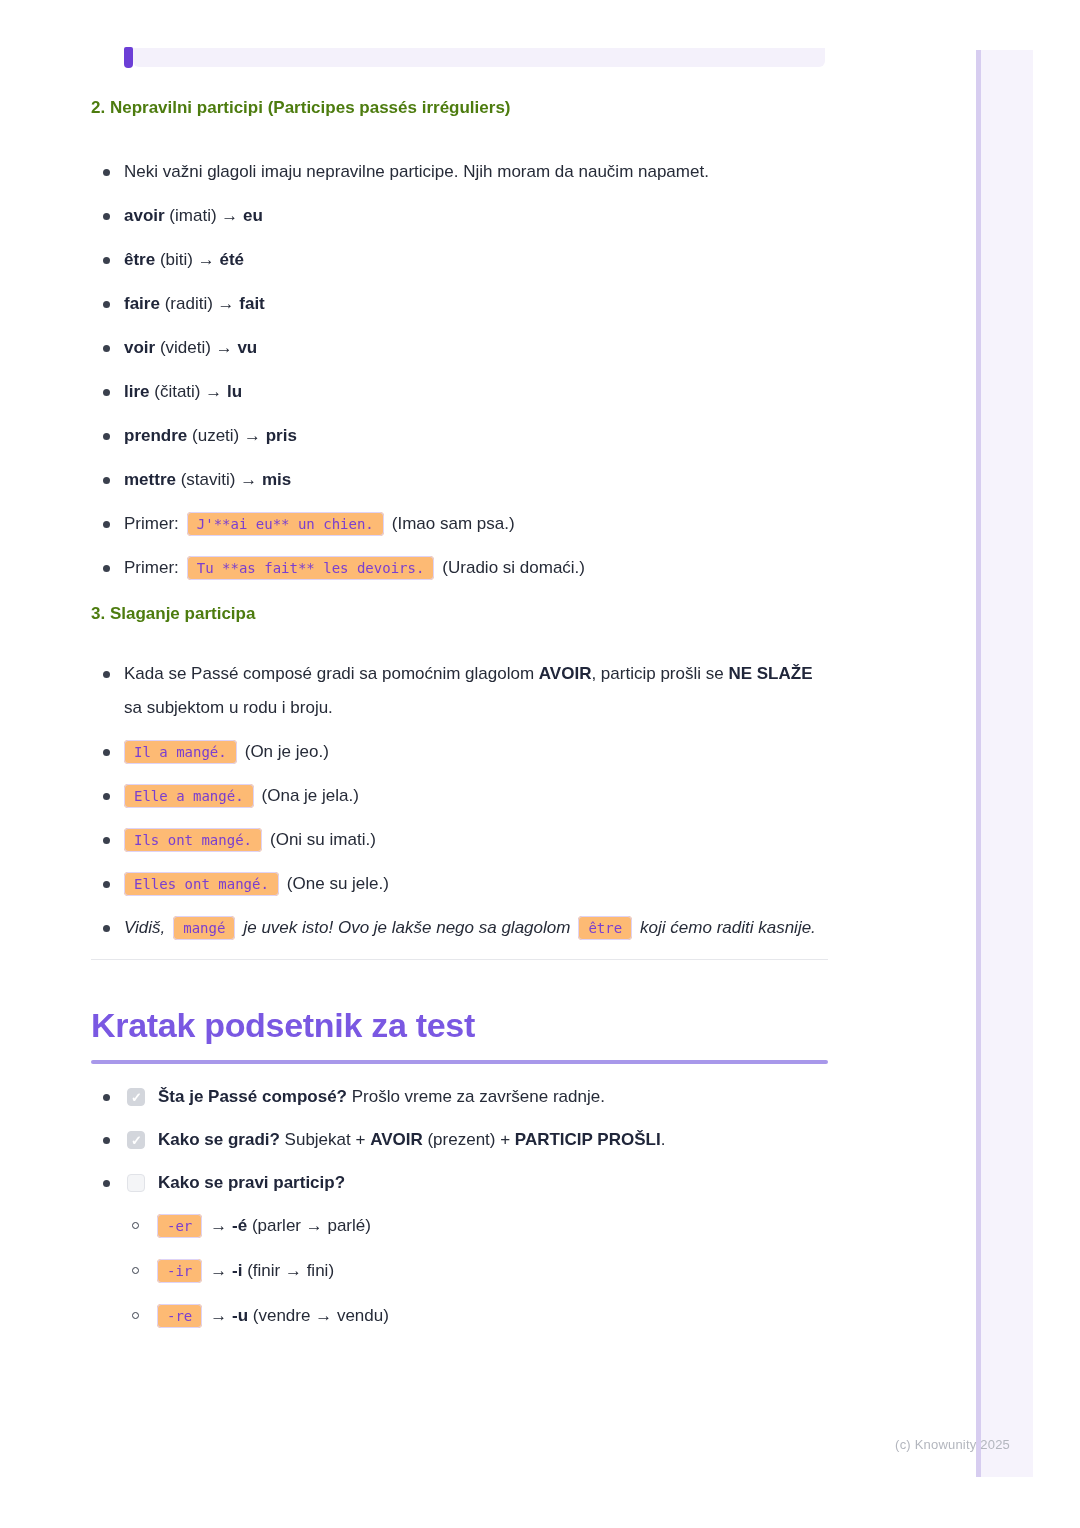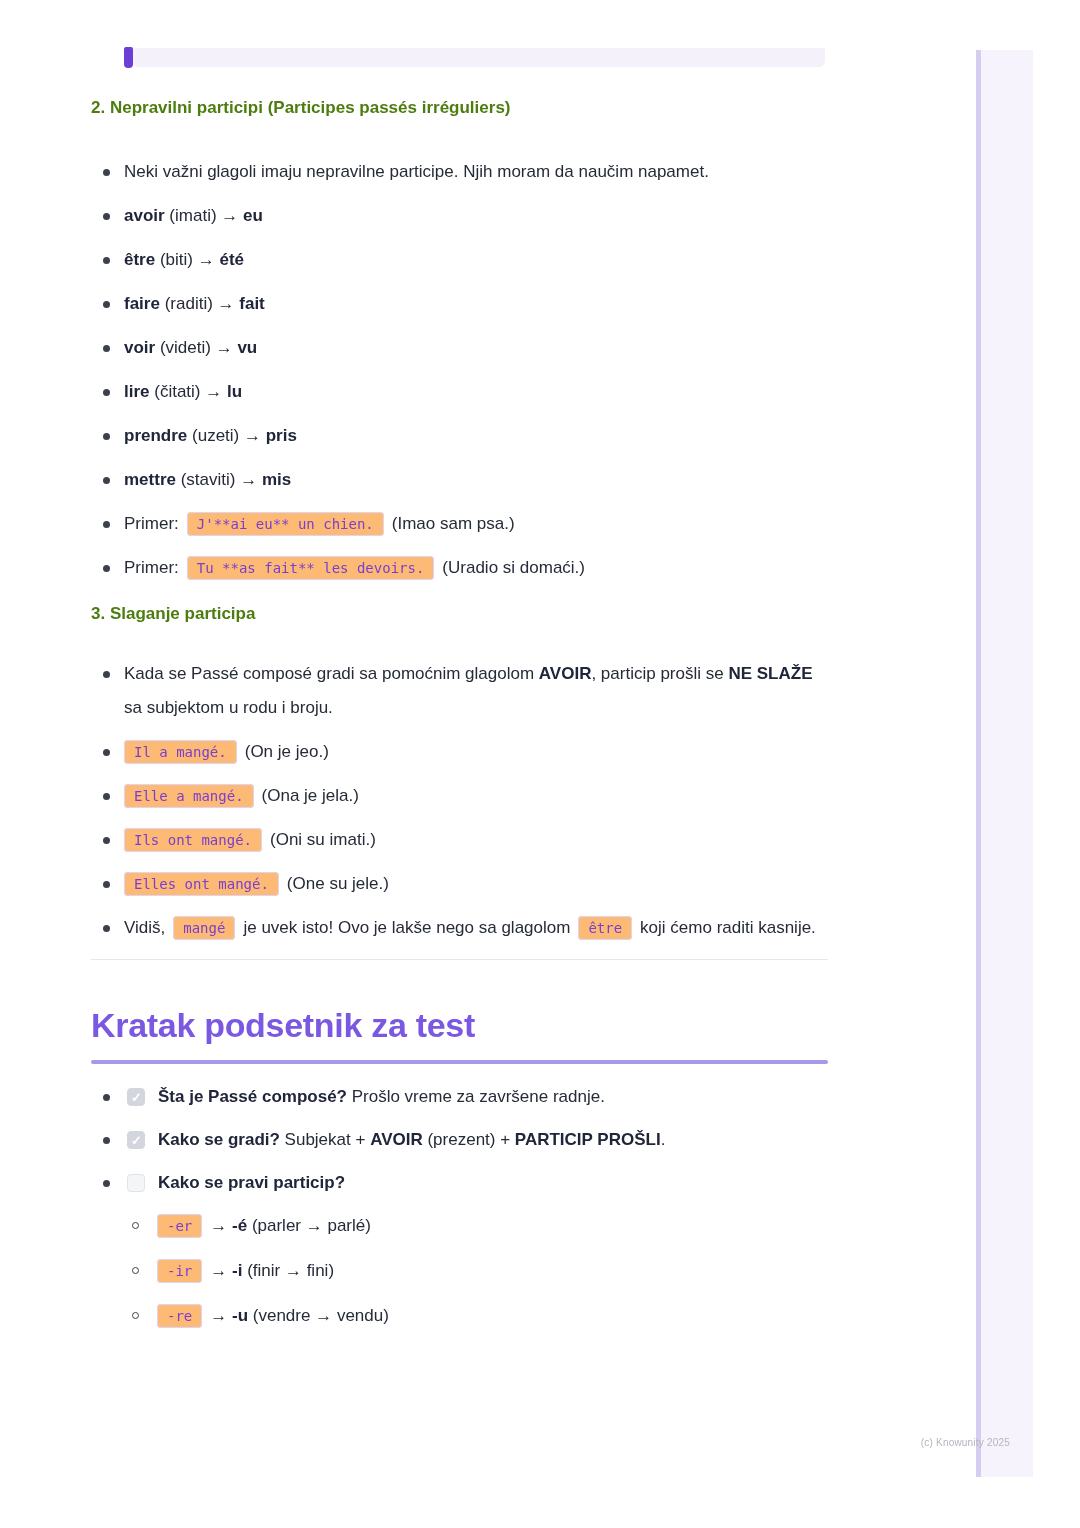--- a/index.html
+++ b/index.html
@@ -18,21 +18,21 @@
     background: #f4f1fb; border-radius: 0 0 6px 6px; }
 
   .content { position: absolute; left: 91px; top: 95px; width: 737px; z-index: 2; }
 
   h3.sec { font-size: 17px; font-weight: 700; color: #4d7c0f; line-height: 26px; margin: 0 0 34px 0; }
   h3.sec2 { margin-top: 16px; margin-bottom: 30px; }
 
   .li { position: relative; padding-left: 33px; line-height: 34px; margin-bottom: 10px; }
   .dot { position: absolute; left: 12px; top: 14px; width: 7px; height: 7px; border-radius: 50%; background: #3a404d; }
   .b { font-weight: 700; color: #20263a; }
-  .italic-note > .txt { }
+  .italic-note > .txt { font-style: italic; }
 
   .chip { font-family: "DejaVu Sans Mono", monospace; font-size: 14px; color: #7a3fd0;
     background: #fdba74; border: 1px solid #ded3f6; border-radius: 4px;
     padding: 3px 9px; margin: 0 8px; white-space: nowrap; }
   .chip.first { margin-left: 0; }
 
   hr.divider { border: none; border-top: 1px solid #e6e7eb; margin: 14px 0 0 0; }
 
   h1.reminder { font-size: 34px; font-weight: 700; color: #7a58e2; line-height: 42px;
     margin-top: 44px; letter-spacing: -0.3px; }
@@ -45,21 +45,21 @@
     background: #f4f5f7; border: 1px solid #e1e3e8; }
   .checkbox.checked { background: #d3d6dc; border-color: #d3d6dc; }
   .checkbox.checked::after { content: "✓"; position: absolute; left: 3px; top: -7px;
     color: #ffffff; font-size: 13px; font-weight: 700; line-height: 18px; top: 0; }
 
   .rules { margin-top: 2px; }
   .rl { position: relative; padding-left: 66px; line-height: 34px; margin-bottom: 11px; }
   .ring { position: absolute; left: 41px; top: 13px; width: 7px; height: 7px; border-radius: 50%;
     border: 1.5px solid #3a404d; background: transparent; }
 
-  .footer { position: absolute; right: 70px; top: 1437px; font-size: 10px; color: #b3b6be;
+  .footer { position: absolute; right: 70px; top: 1437px; font-size: 13px; color: #b3b6be;
     letter-spacing: 0.2px; z-index: 3; }
 </style>
 </head>
 <body>
 
 <div class="right-strip"></div>
 
 <div class="callout-remnant">
   <div class="callout-marker"></div>
   <div class="callout-bar"></div>

